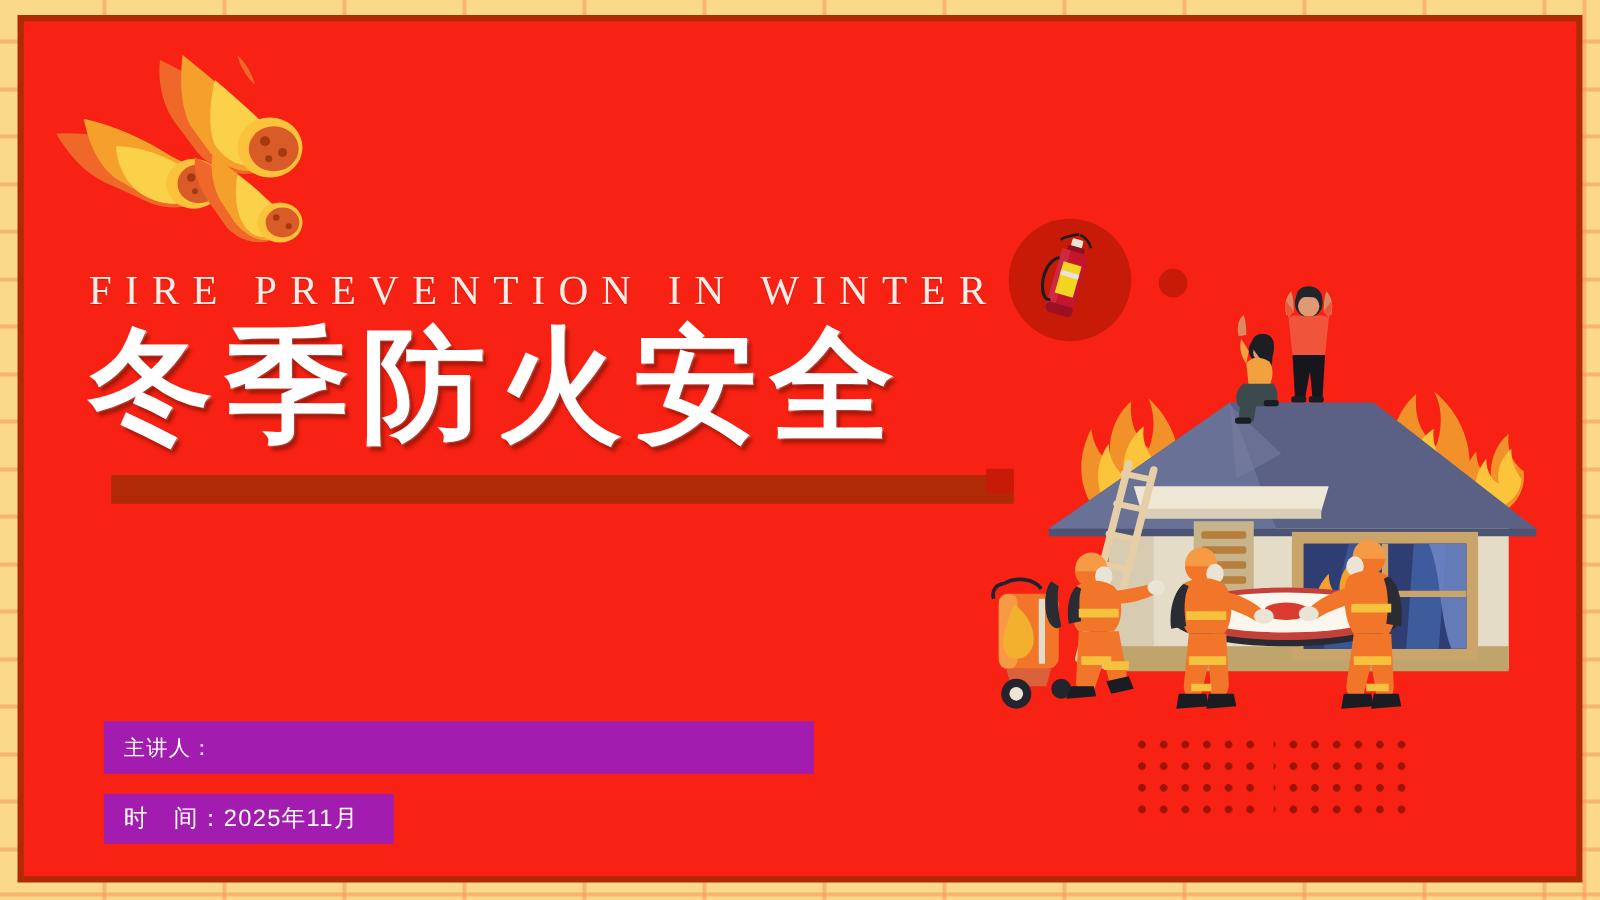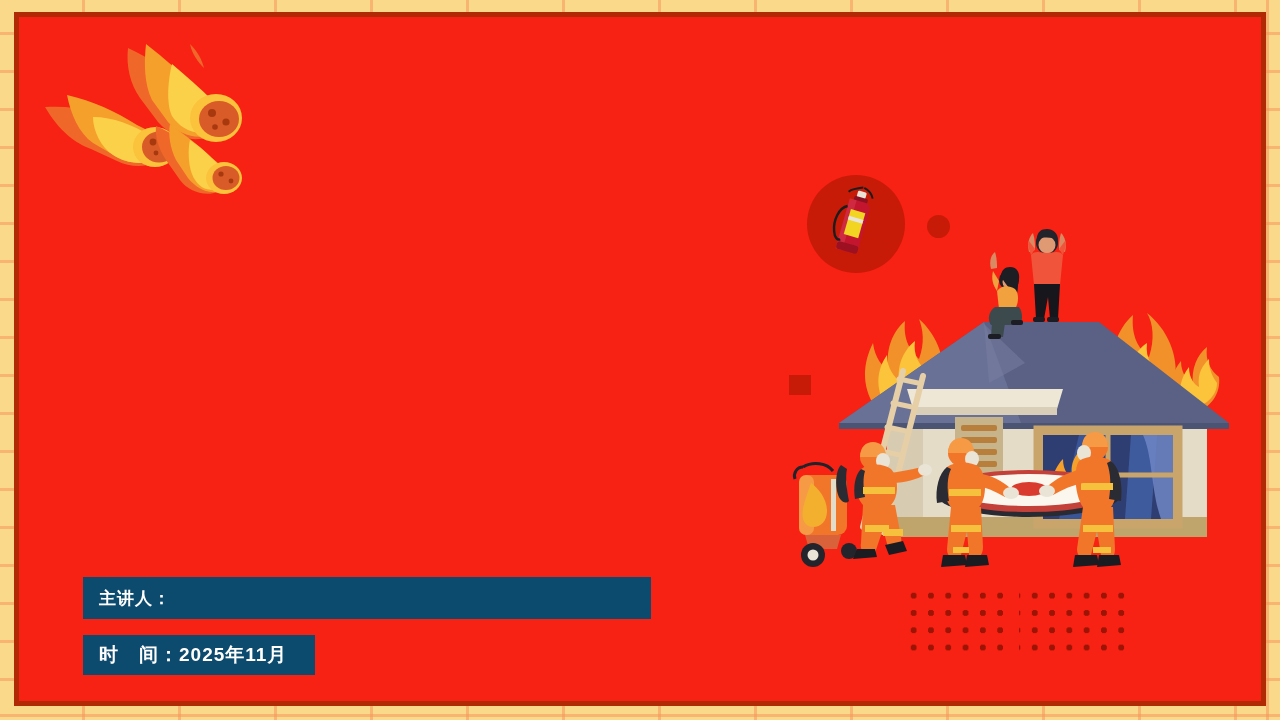--- a/index.html
+++ b/index.html
@@ -49,23 +49,23 @@
     white-space:nowrap;
     text-shadow: 3px 4px 3px rgba(110,14,0,.55), 1px 1px 0 rgba(255,255,255,.4);
   }
   #title-underline{
     position:absolute; left:18px; top:165px;
     width:722px; height:23px; background:#B12A06;
   }
 
   
   .info-box{
-    position:absolute; background:#0c4a6e;
+    position:absolute; background:#a21caf;
     display:flex; align-items:center;
-    color:#FFFFFF; font-weight:700;
+    color:#FFFFFF; font-weight:400;
     letter-spacing:1px;
   }
   #presenter-box{ left:64px; top:560px; width:568px; height:42px; font-size:17px; padding-left:16px; }
   #date-box{ left:64px; top:618px; width:232px; height:40px; font-size:19px; padding-left:16px;align-items:center; }
 
   
   #dot-grid{
     position:absolute; left:884px; top:568px; width:230px; height:68px;
     background-image:radial-gradient(#9C1405 2.9px, transparent 3.1px);
     background-size:17.3px 17.3px;
@@ -128,20 +128,25 @@
     <svg class="meteor" style="left:135px; top:105px;" width="120" height="80" viewBox="0 0 120 80">
       <path d="M2 4 C20 12 36 22 50 34 L66 46 C78 56 76 66 64 70 C50 75 34 69 26 58 L12 38 C4 26 1 14 2 4 Z" fill="#F0672A"></path>
       <path d="M16 2 C32 14 46 24 58 36 L70 46 C80 56 78 66 66 69 C54 73 42 66 34 56 L22 38 C16 26 14 12 16 2 Z" fill="#F6A02C"></path>
       <path d="M36 18 C48 26 58 36 66 44 C76 54 74 64 62 67 C50 70 42 62 38 52 C34 42 34 26 36 18 Z" fill="#FCD14A"></path>
       <ellipse cx="70" cy="56" rx="18" ry="16" fill="#FBC23C"></ellipse>
       <ellipse cx="72" cy="56" rx="13.5" ry="12" fill="#D95B27"></ellipse>
       <circle cx="67" cy="52" r="2.6" fill="#A8390E"></circle>
       <circle cx="77" cy="59" r="2.4" fill="#A8390E"></circle>
     </svg>
 
+    <div id="title-block">
+      <div id="eng-title">FIRE PREVENTION IN WINTER</div>
+      <div id="cn-title">冬季防火安全</div>
+      <div id="title-underline"></div>
+    </div>
 
     <div class="info-box" id="presenter-box">
       <span>主讲人：</span>
     </div>
     <div class="info-box" id="date-box">
       <span>时　间：2025年11月</span>
     </div>
 
     <div id="dot-grid"></div>
 

